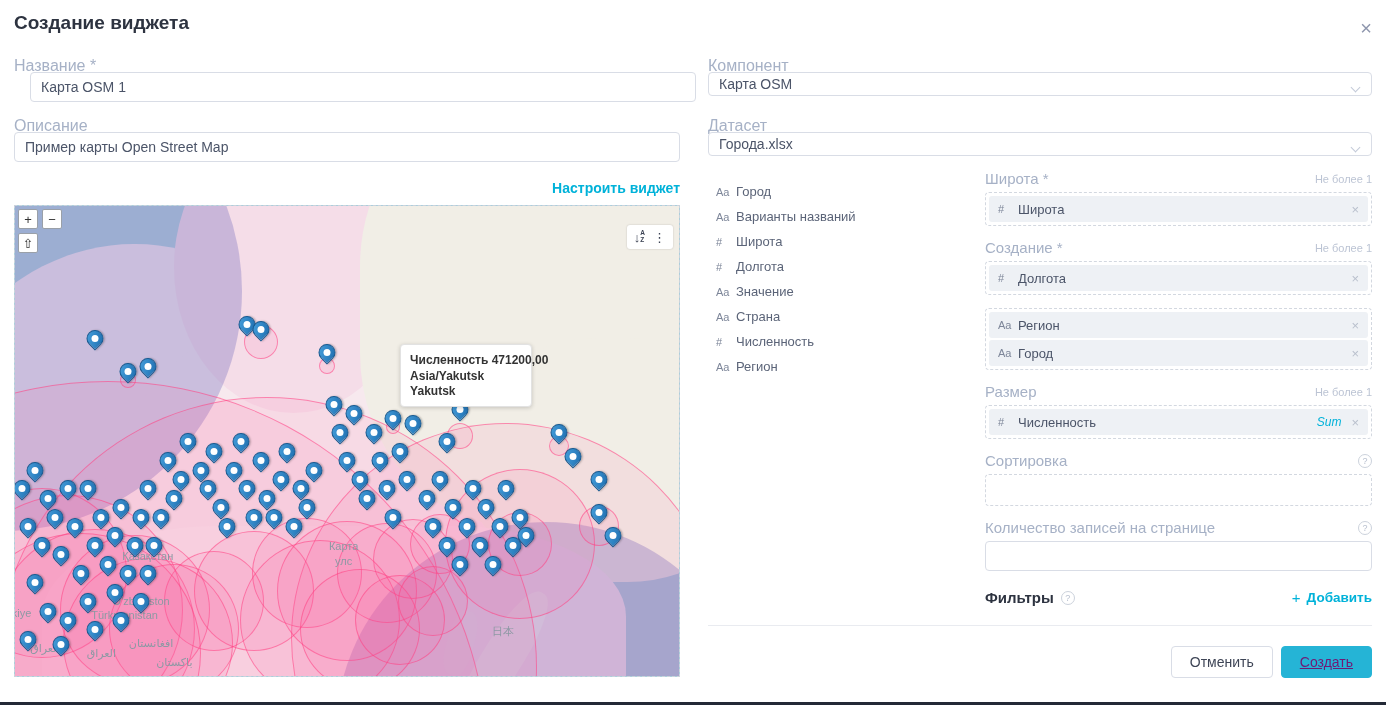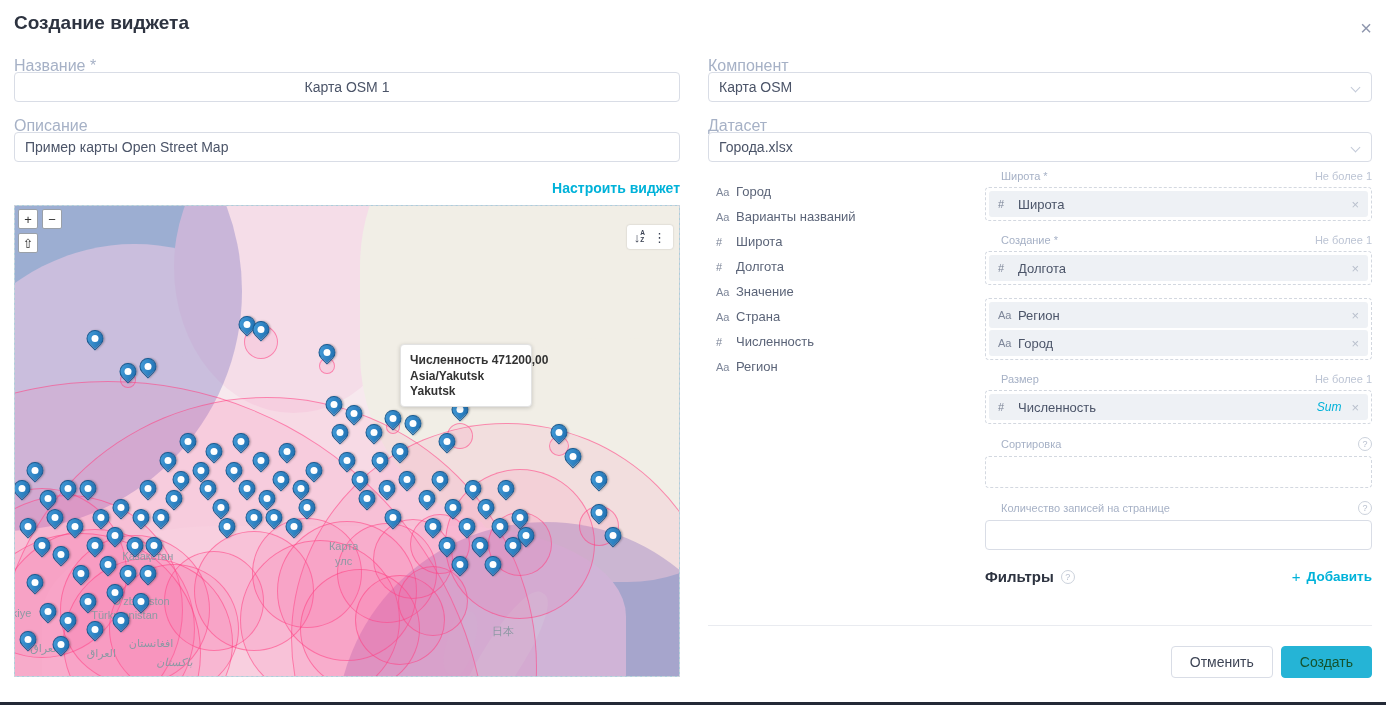--- a/index.html
+++ b/index.html
@@ -14,27 +14,27 @@
     background:#fff;color:var(--ink);position:relative;overflow:hidden;
   }
   .page-title{position:absolute;left:14px;top:12px;font-size:19px;font-weight:700;color:var(--dark);}
   .dialog-close{position:absolute;right:14px;top:18px;font-size:20px;color:#8e96ad;cursor:pointer;line-height:1;}
   .flabel{font-size:16px;color:var(--label);}
   .tinput{
     width:100%;height:30px;border:1px solid var(--border);border-radius:4px;
     padding:0 10px;font-size:14px;color:var(--ink);background:#fff;outline:none;
     font-family:"Liberation Sans","DejaVu Sans",sans-serif;
   }
-  .select{position:relative;width:100%;height:30px;border:1px solid var(--border);border-radius:4px;
+  .select{position:relative;width:100%;height:24px;border:1px solid var(--border);border-radius:4px;
     padding:0 26px 0 10px;font-size:14px;color:var(--ink);display:flex;align-items:center;cursor:pointer;background:#fff;}
   .chev{position:absolute;right:12px;top:11px;width:7px;height:7px;border-right:1.5px solid #c3cad8;border-bottom:1.5px solid #c3cad8;transform:rotate(45deg);}
   
   .left-col{position:absolute;left:14px;top:0;width:666px;height:705px;}
   .lab-name{position:absolute;left:0;top:57px;}
-  .in-name{position:absolute;left:0;top:72px;text-align:center;}
+  .in-name{position:absolute;left:16px;top:72px;}
   .lab-desc{position:absolute;left:0;top:117px;}
   .in-desc{position:absolute;left:0;top:132px;}
   .cfg-link{position:absolute;right:0;top:180px;font-size:14px;color:var(--accent);cursor:pointer;font-weight:600;}
   
   .map{position:absolute;left:0;top:205px;width:666px;height:472px;background:#aacfdd;
     border:1px dashed #ccd3dc;overflow:hidden;}
   .landshape{position:absolute;}
   .moverlay{position:absolute;border-radius:50%;transform:translate(-50%,-50%);background:rgba(135,125,195,.40);}
   .mcircle{position:absolute;border:1.5px solid var(--circle);background:rgba(255,90,160,.10);border-radius:50%;transform:translate(-50%,-50%);}
   .pin{position:absolute;width:17px;height:17px;transform:translate(-50%,-100%);}
@@ -63,41 +63,41 @@
   .lab-comp{position:absolute;left:0;top:57px;}
   .sel-comp{position:absolute;left:0;top:72px;}
   .lab-ds{position:absolute;left:0;top:117px;}
   .sel-ds{position:absolute;left:0;top:132px;}
   .fields-list{position:absolute;left:8px;top:179px;}
   .field-item{display:flex;align-items:center;height:25px;font-size:13px;color:#5b6478;cursor:grab;}
   .ficon{width:20px;font-size:11px;color:#7d8699;flex:none;}
   .mapping-col{position:absolute;left:277px;top:170px;width:387px;}
   .map-section{margin-bottom:13px;}
   .map-header{display:flex;justify-content:space-between;align-items:center;margin-bottom:5px;}
-  .map-header .flabel{font-size:11px;margin-left:16px;}
+  .map-header .flabel{font-size:15px;}
   .limit{font-size:11px;color:var(--limit);}
   .drop-box{border:1px dashed var(--dash);border-radius:4px;padding:3px;min-height:32px;display:flex;flex-direction:column;gap:2px;}
   .chip{height:26px;background:var(--chip);border-radius:3px;display:flex;align-items:center;padding:0 9px;font-size:13px;color:var(--ink);cursor:grab;}
   .chip .ficon{width:20px;}
   .chip .cname{flex:1;}
   .chip .ctag{font-size:12px;color:var(--accent);margin-right:10px;cursor:pointer;font-style:italic;}
   .chip .cx{color:#b9c0cd;font-size:13px;cursor:pointer;}
   .help{display:inline-flex;align-items:center;justify-content:center;width:14px;height:14px;border:1px solid #ccd2dc;
     border-radius:50%;font-size:9px;color:#b7bfce;cursor:pointer;flex:none;}
   .filters-row{display:flex;justify-content:space-between;align-items:center;margin-top:18px;}
   .filters-left{display:flex;align-items:center;gap:7px;}
   .filters-title{font-size:15px;font-weight:700;color:var(--dark);}
   .add-link{display:flex;align-items:center;gap:6px;color:var(--accent);font-size:13.5px;font-weight:600;cursor:pointer;}
   .add-link .plus{font-size:15px;font-weight:400;}
   .rc-divider{position:absolute;left:0;top:625px;width:664px;height:1px;background:#e9ebf0;}
   .btn-row{position:absolute;right:0;top:646px;display:flex;gap:8px;}
   .btn{height:32px;padding:0 18px;border-radius:4px;font-size:14px;display:flex;align-items:center;cursor:pointer;
     font-family:"Liberation Sans","DejaVu Sans",sans-serif;}
   .btn-cancel{background:#fff;border:1px solid var(--border);color:#3e4556;}
-  .btn-create{background:var(--btn);border:1px solid var(--btn);color:#14532d;}
+  .btn-create{background:var(--btn);border:1px solid var(--btn);color:#701a75;text-decoration:underline;}
   .bottom-bar{position:absolute;left:0;bottom:0;width:100%;height:3px;background:#232936;}
 </style>
 </head>
 <body>
 
 <div class="page-title">Создание виджета</div>
 <div class="dialog-close">×</div>
 
 <div class="left-col">
   <div class="flabel lab-name">Название *</div>
@@ -155,21 +155,21 @@
     <div>
         <div class="maplabel" style="left: 20%; top: 74.5%;">Қазақстан</div>
         <div class="maplabel" style="left: 49.5%; top: 74%;">Карта
 улс</div>
         <div class="maplabel" style="left: 19%; top: 84%;">O'zbekiston</div>
         <div class="maplabel" style="left: 16.5%; top: 87%;">Türkmenistan</div>
         <div class="maplabel" style="left: 1%; top: 86.5%;">kiye</div>
         <div class="maplabel" style="left: 4.5%; top: 94%;">العراق</div>
         <div class="maplabel" style="left: 13%; top: 95%;">العراق</div>
         <div class="maplabel" style="left: 20.5%; top: 93%;">افغانستان</div>
-        <div class="maplabel" style="left: 24%; top: 97%; font-style: italic;">باكستان</div>
+        <div class="maplabel" style="left: 24%; top: 97%;">باكستان</div>
         <div class="maplabel" style="left: 73.5%; top: 90.5%;">日本</div>
       </div>
     <div>
         <div class="pin" style="left: 1%; top: 62%;">
           <i></i>
           <b></b>
         </div>
         <div class="pin" style="left: 3%; top: 58%;">
           <i></i>
           <b></b>

